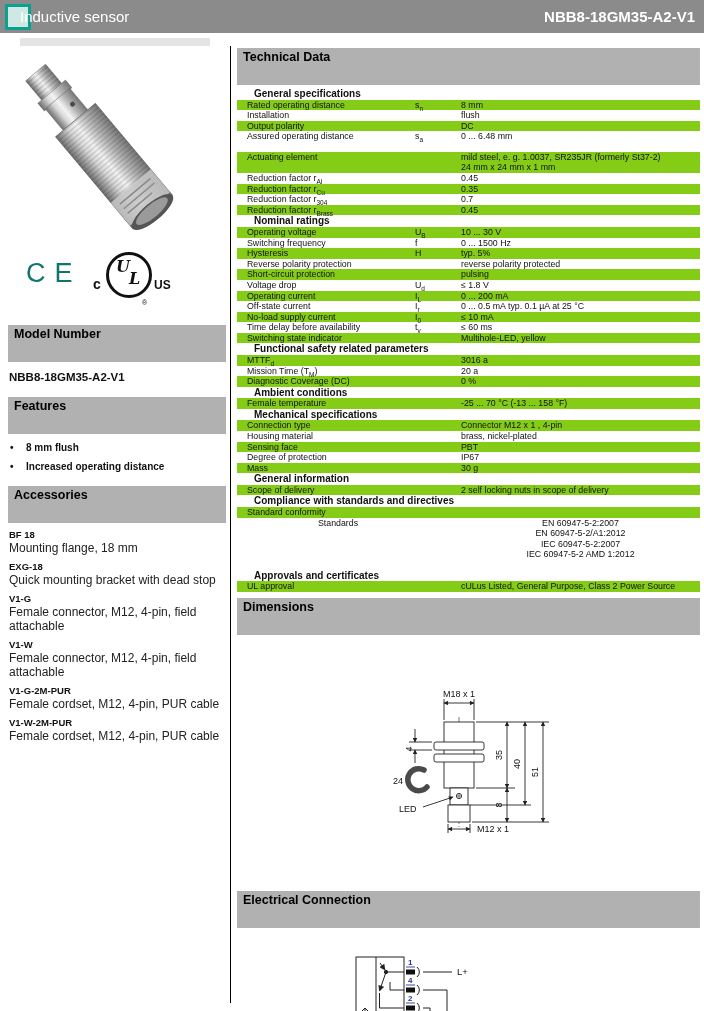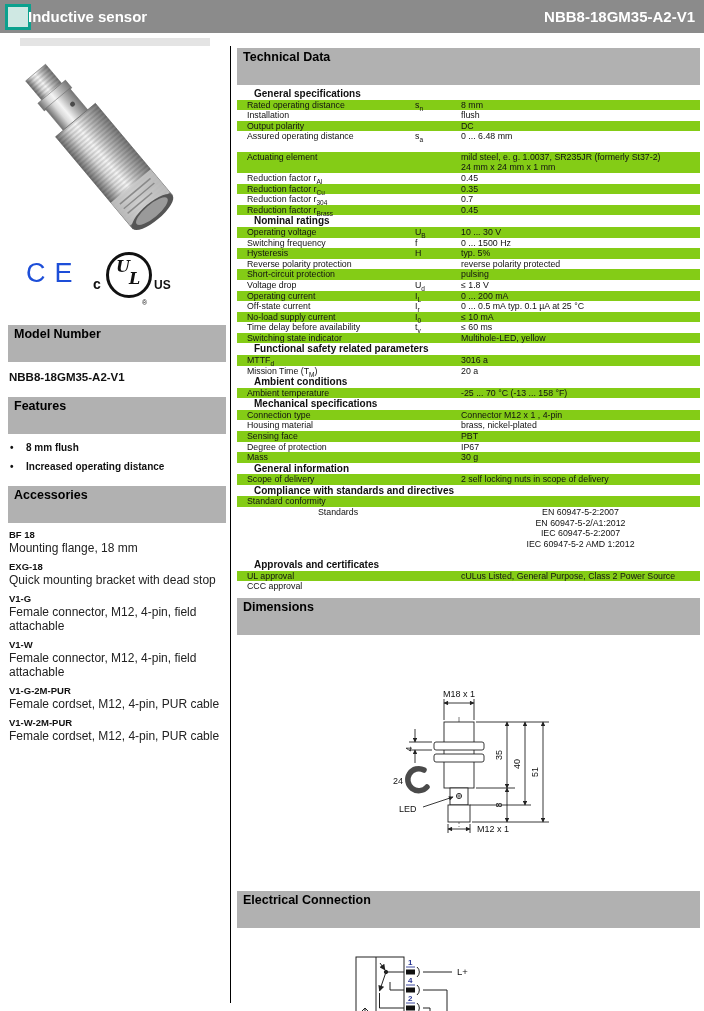--- a/index.html
+++ b/index.html
@@ -1,21 +1,21 @@
 <!DOCTYPE html>
 <html><head>
 <meta charset="utf-8">
 <style>
   html,body{margin:0;padding:0;background:#fff;}
   .page{position:relative;width:704px;height:1011px;background:#fff;overflow:hidden;
         font-family:"Liberation Sans",sans-serif;color:#111;}
   
   .topbar{position:absolute;left:0;top:0;width:704px;height:33px;background:#8b8b8b;}
   .brandbox{position:absolute;left:5px;top:4px;width:20px;height:20px;background:#cfe8e3;border:3px solid #0ca18e;}
-  .topbar .ttl{position:absolute;left:28px;top:0;line-height:33px;color:#fff;font-weight:bold;font-size:15px;}
+  .topbar .ttl{position:absolute;left:20px;top:0;line-height:33px;color:#fff;font-weight:normal;font-size:15px;}
   .topbar .pn{position:absolute;right:9px;top:0;line-height:33px;color:#fff;font-weight:bold;font-size:15px;}
   .vdivider{position:absolute;left:230px;top:46px;width:1px;height:957px;background:#000;}
   
   .left{position:absolute;left:8px;top:38px;width:218px;}
   .right{position:absolute;left:237px;top:48px;width:463px;}
   .bar{background:#b1b1b1;color:#000;font-weight:bold;font-size:12.5px;padding:2px 6px 21px 6px;}
   
   .photo{position:relative;height:287px;}
   .model-val{font-weight:bold;font-size:11.5px;margin:9px 0 14px 1px;}
   .features-list{margin:8px 0 14px 2px;padding:0;list-style:none;}
@@ -31,21 +31,21 @@
   .tdrow{display:flex;font-size:8.8px;line-height:10.6px;padding-left:10px;}
   .tdrow.shade{background:#84cc16;}
   .tdrow.indent2{padding-left:24px;text-align:center;}
   .c-label{width:168px;flex:none;}
   .tdrow.indent2 .c-label{width:154px;}
   .c-sym{width:46px;flex:none;}
   .c-val{flex:1;}
   sub{font-size:6.5px;line-height:0;}
   .tdgap{height:10px;}
   
-  .ce{position:absolute;left:18px;top:220px;font-size:27px;letter-spacing:9px;color:#1d4ed8;}
+  .ce{position:absolute;left:18px;top:220px;font-size:27px;letter-spacing:9px;color:#0f766e;}
   .ulwrap{position:absolute;left:82px;top:212px;width:110px;height:60px;}
   .ulc{position:absolute;left:3px;top:26px;font-weight:bold;font-size:14px;}
   .ulcircle{position:absolute;left:16px;top:2px;width:40px;height:40px;border:3px solid #111;border-radius:50%;}
   .ulU{position:absolute;left:7px;top:2px;font-weight:bold;font-style:italic;font-size:16px;font-family:"DejaVu Serif",serif;}
   .ulL{position:absolute;left:20px;top:14px;font-weight:bold;font-style:italic;font-size:16px;font-family:"DejaVu Serif",serif;}
   .ulr{position:absolute;left:33px;top:44px;font-size:7px;}
   .ulus{position:absolute;left:64px;top:28px;font-weight:bold;font-size:12px;text-align:center;}
   
   svg text{font-family:"Liberation Sans",sans-serif;fill:#111;}
   .dimtxt{font-size:9px;}
@@ -308,23 +308,30 @@
             <div>3016 a</div>
           </div>
         </div>
         <div class="tdrow">
           <div class="c-label">Mission Time (T<sub>M</sub>)</div>
           <div class="c-sym"></div>
           <div class="c-val">
             <div>20 a</div>
           </div>
         </div>
+        <div class="tdrow shade">
+          <div class="c-label">Diagnostic Coverage (DC)</div>
+          <div class="c-sym"></div>
+          <div class="c-val">
+            <div>0 %</div>
+          </div>
+        </div>
         <div class="tdsub">Ambient conditions</div>
         <div class="tdrow shade">
-          <div class="c-label">Ambient temperature</div>
+          <div class="c-label">Female temperature</div>
           <div class="c-sym"></div>
           <div class="c-val">
             <div>-25 ... 70 °C (-13 ... 158 °F)</div>
           </div>
         </div>
         <div class="tdsub">Mechanical specifications</div>
         <div class="tdrow shade">
           <div class="c-label">Connection type</div>
           <div class="c-sym"></div>
           <div class="c-val">
@@ -388,21 +395,20 @@
         <div class="tdgap"></div>
         <div class="tdsub">Approvals and certificates</div>
         <div class="tdrow shade">
           <div class="c-label">UL approval</div>
           <div class="c-sym"></div>
           <div class="c-val">
             <div>cULus Listed, General Purpose, Class 2 Power Source</div>
           </div>
         </div>
         <div class="tdrow">
-          <div class="c-label">CCC approval</div>
           <div class="c-sym"></div>
         </div>
       </div>
 
     <div class="bar">Dimensions</div>
     <svg width="463" height="250" viewBox="0 0 463 250" style="margin-top:2px;">
       <defs>
         <marker id="ar" viewBox="0 0 10 10" refX="9" refY="5" markerWidth="7" markerHeight="5" orient="auto-start-reverse">
           <path d="M0,0 L10,5 L0,10 z" fill="#222"></path>
         </marker>

